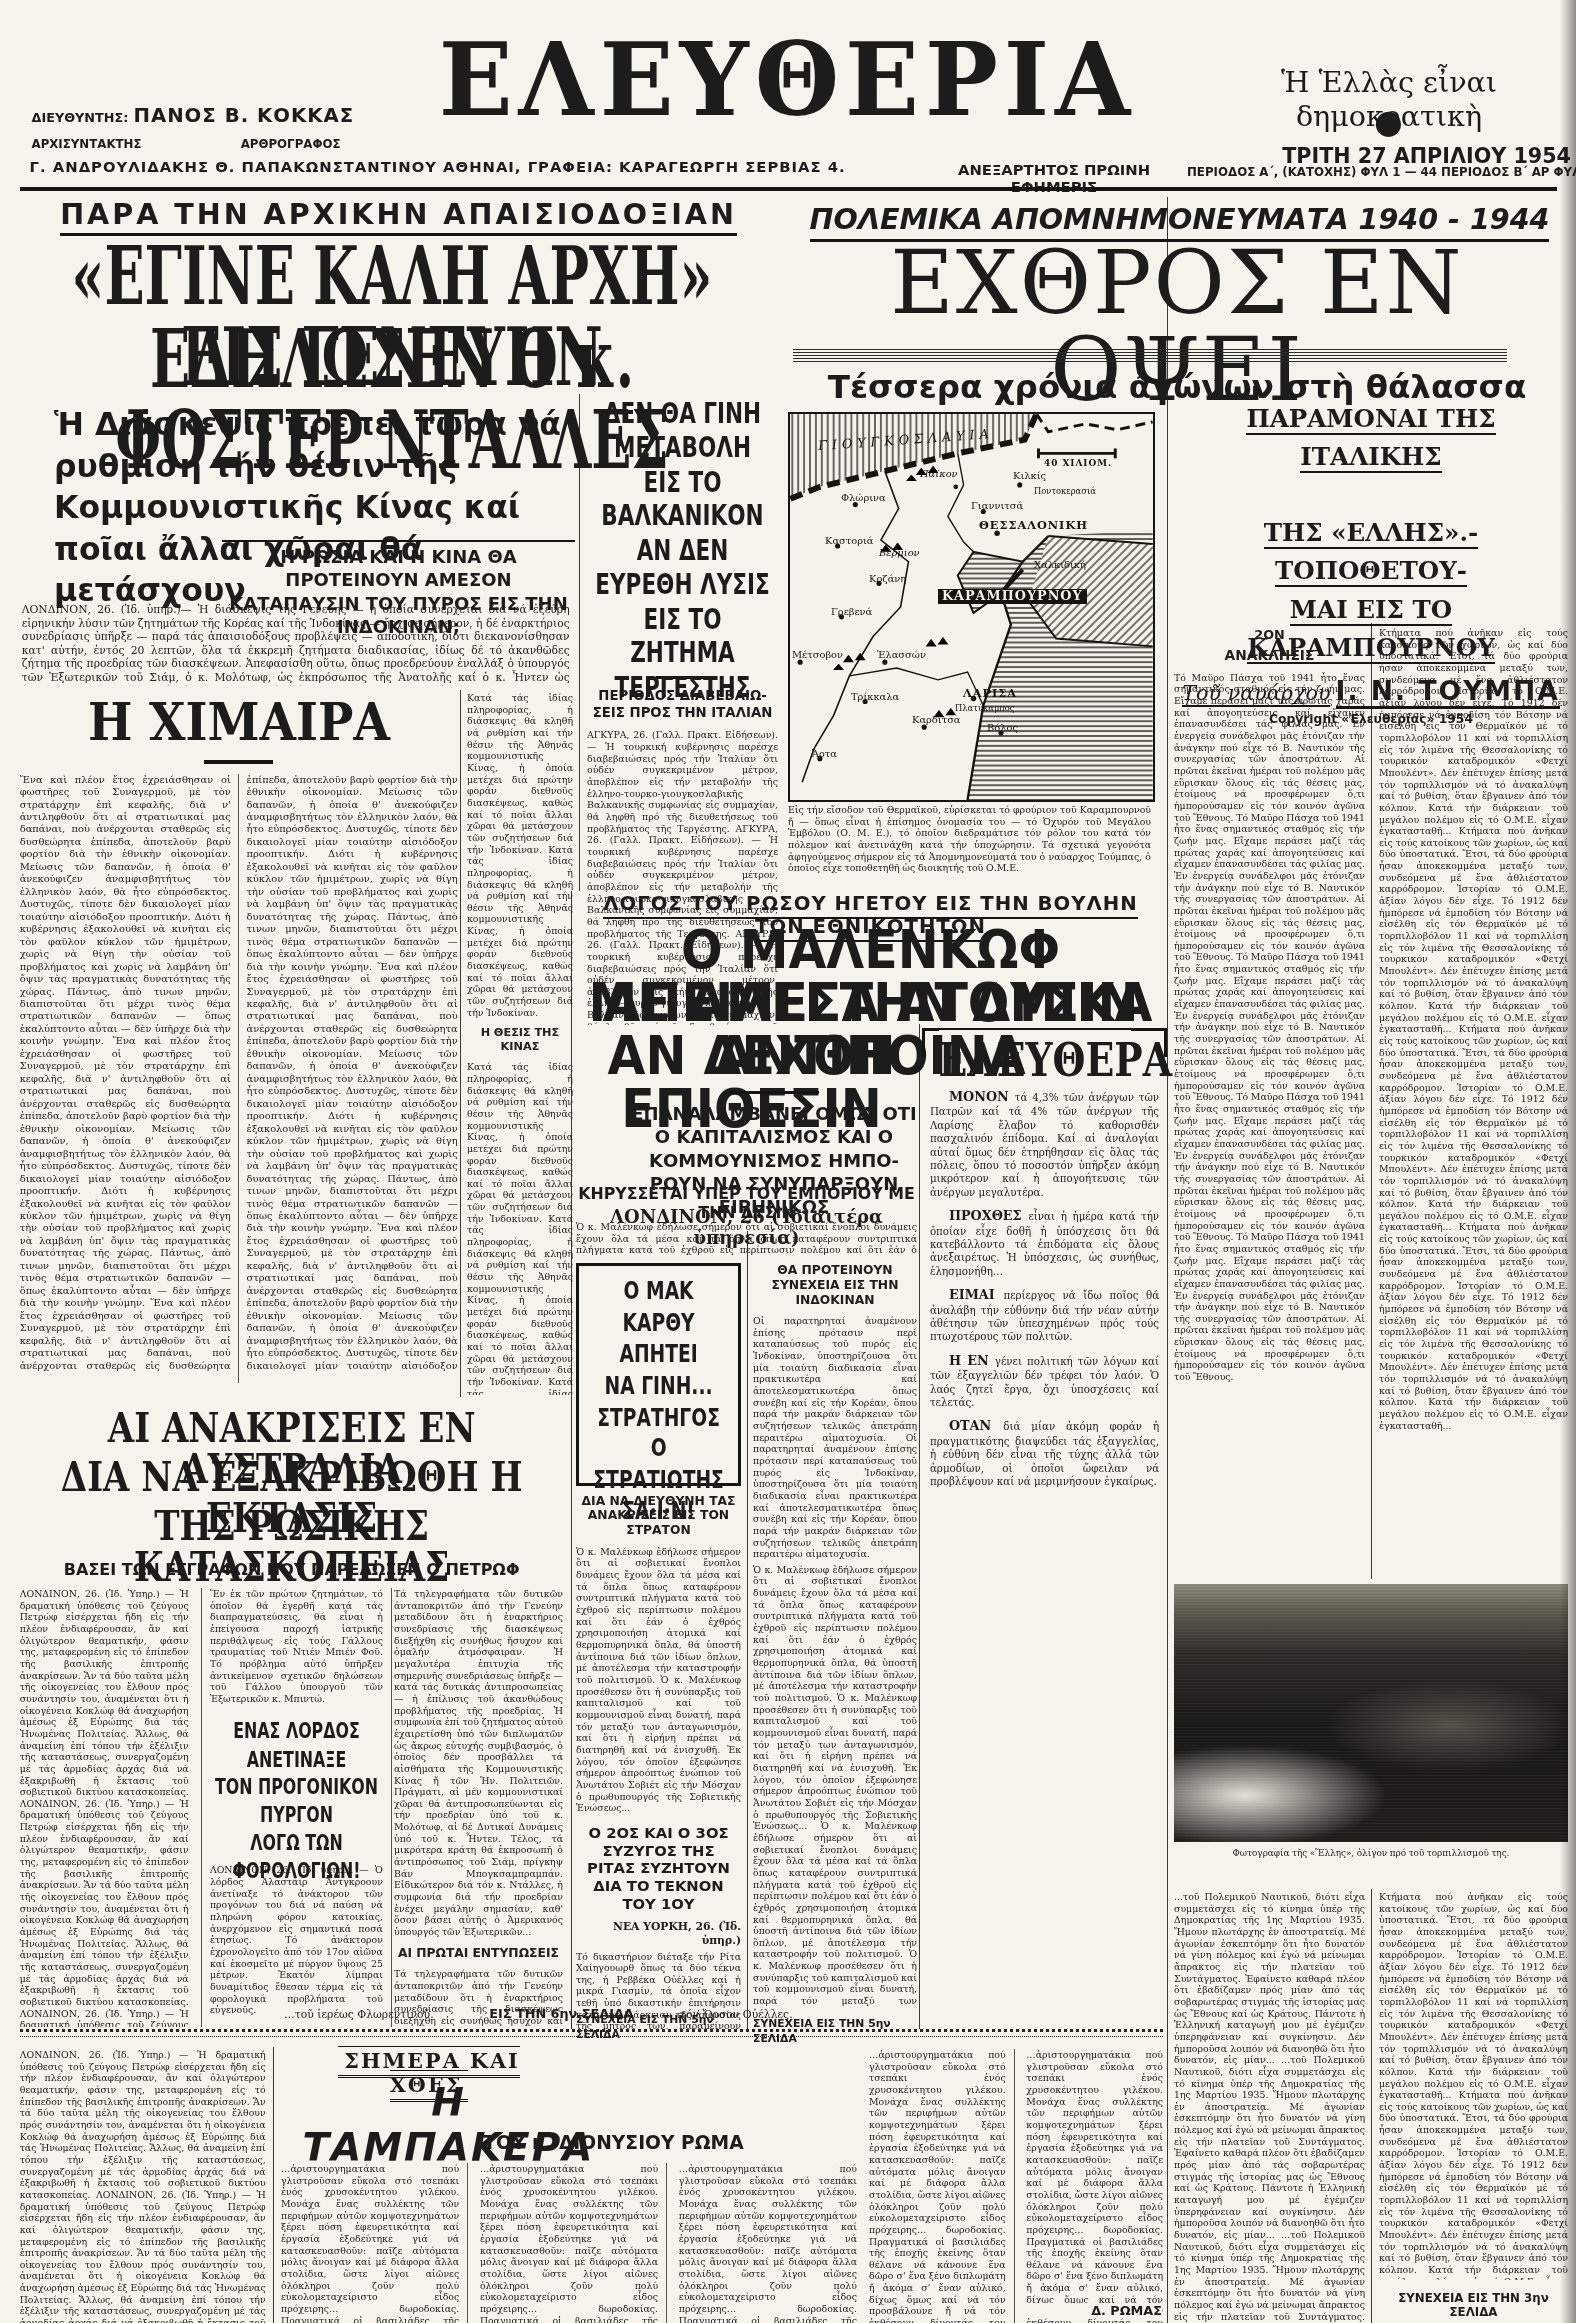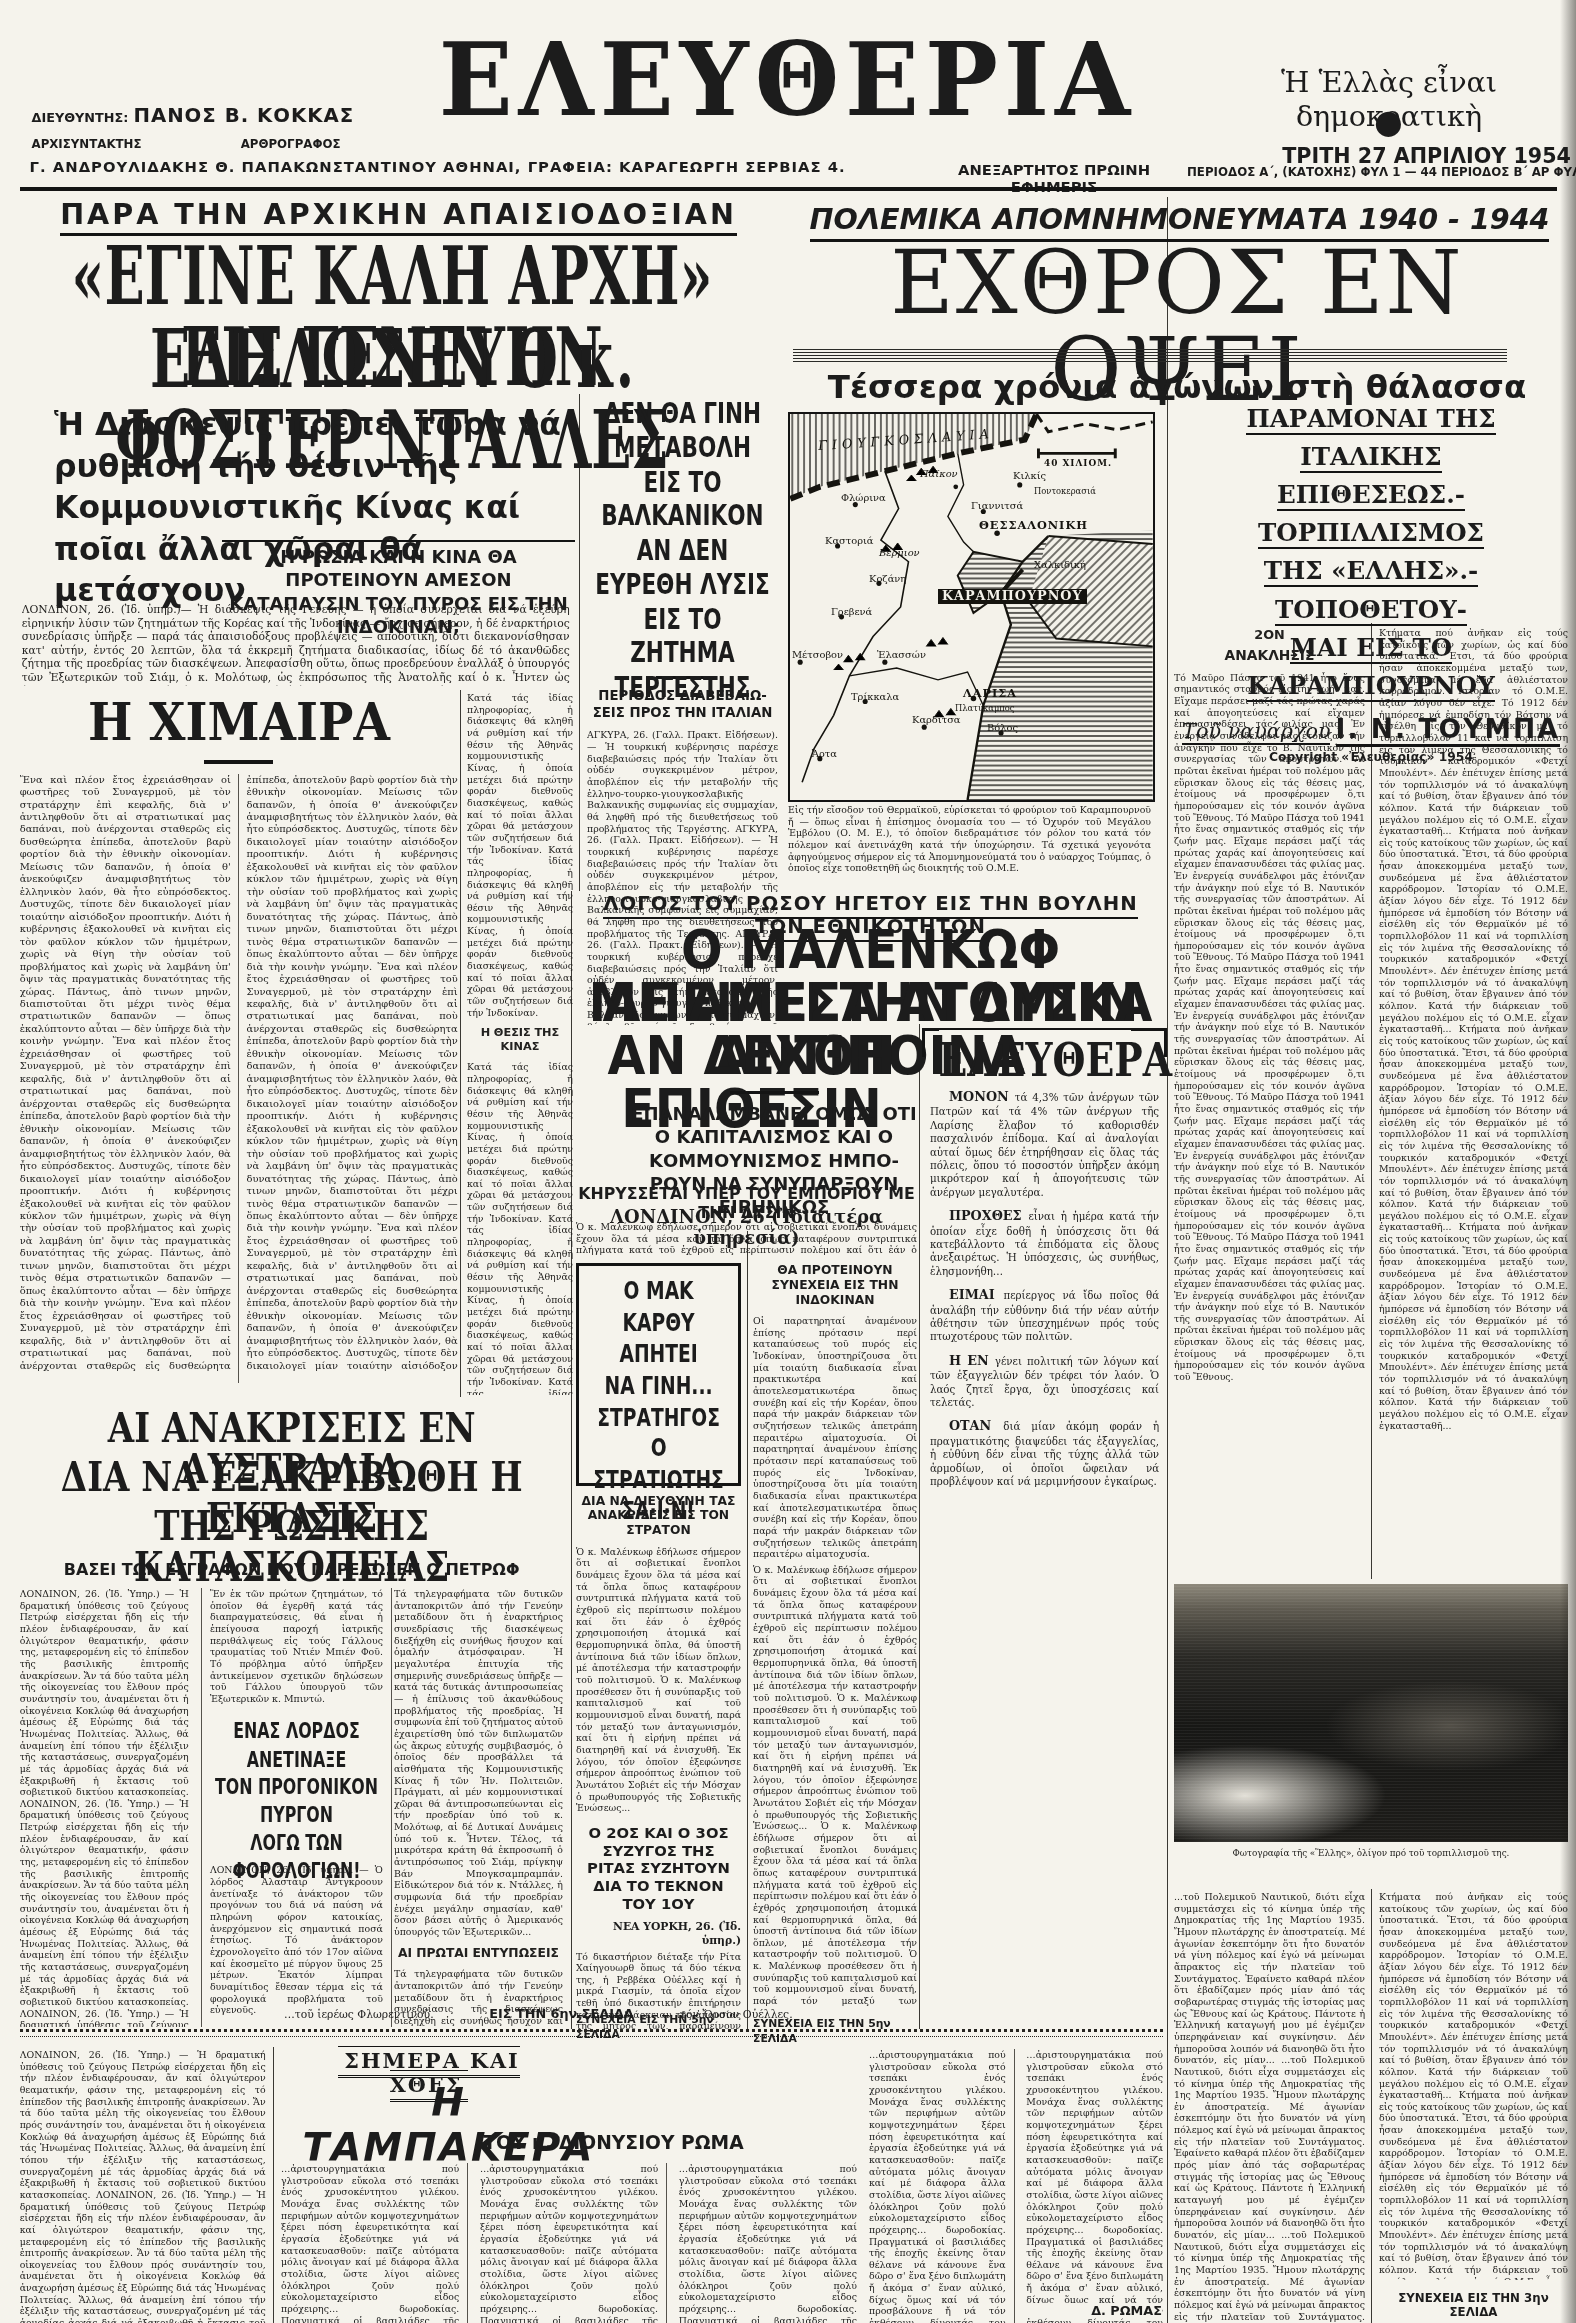--- a/index.html
+++ b/index.html
@@ -223,21 +223,21 @@
         <span class="mlbl" style="left: 122px; top: 301px;">Καρδίτσα</span>
         <span class="mlbl" style="left: 197px; top: 309px;">Βόλος</span>
         <span class="mlbl" style="left: 21.7px; top: 335px;">Ἄρτα</span>
       </div>
   </div>
   <div class="col" style="left:788px;top:804px;width:363px;height:85px;font-size:9.4px;">Εἰς τήν εἴσοδον τοῦ Θερμαϊκοῦ, εὑρίσκεται τό φρούριον τοῦ Καραμπουρνοῦ ἤ — ὅπως εἶναι ἡ ἐπίσημος ὀνομασία του — τό Ὀχυρόν τοῦ Μεγάλου Ἐμβόλου (Ο. Μ. Ε.), τό ὁποῖον διεδραμάτισε τόν ρόλον του κατά τόν πόλεμον καί ἀνετινάχθη κατά τήν ὑποχώρησιν. Τά σχετικά γεγονότα ἀφηγούμενος σήμερον εἰς τά Ἀπομνημονεύματά του ὁ ναύαρχος Τούμπας, ὁ ὁποῖος εἶχε τοποθετηθῆ ὡς διοικητής τοῦ Ο.Μ.Ε.</div>
 
   <div class="abs ctr" style="left:1174px;top:400px;width:394px;">
     <div class="b serif" style="font-size:24.6px;line-height:1.55;">
       <span class="deckline">ΠΑΡΑΜΟΝΑΙ ΤΗΣ ΙΤΑΛΙΚΗΣ</span><br>
-      <span class="deckline">ΕΠΙΘΕΣΕΩΣ.- ΤΟΡΠΙΛΛΙΣΜΟΣ</span><br>
+      <br>
       <span class="deckline">ΤΗΣ «ΕΛΛΗΣ».- ΤΟΠΟΘΕΤΟΥ-</span><br>
       <span class="deckline">ΜΑΙ ΕΙΣ ΤΟ ΚΑΡΑΜΠΟΥΡΝΟΥ</span>
     </div>
     <div style="margin-top:7.9px;">
       <span class="serif" style="font-style:italic;font-size:20.7px;border-bottom:2px solid #141414;">Τοῦ ναυάρχου</span>
       <span class="b sans" style="font-size:26.6px;letter-spacing:2px;border-bottom:3px solid #141414;">Ι. Ν. ΤΟΥΜΠΑ</span>
     </div>
     <div class="b sans" style="font-size:12.3px;margin-top:5.9px;">Copyright «Ἐλευθερίας» 1954</div>
   </div>
 

